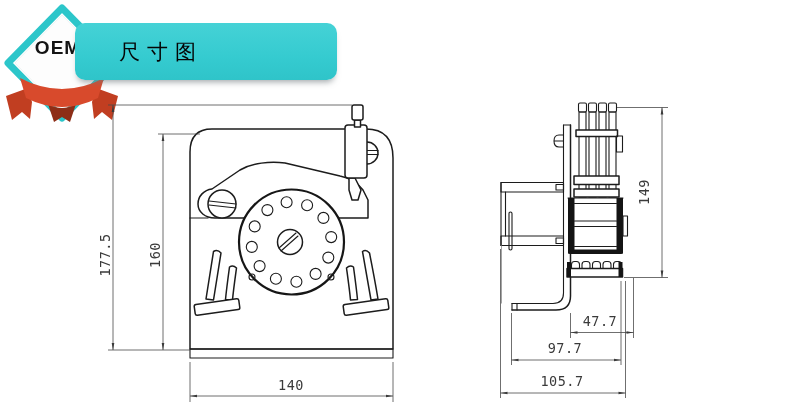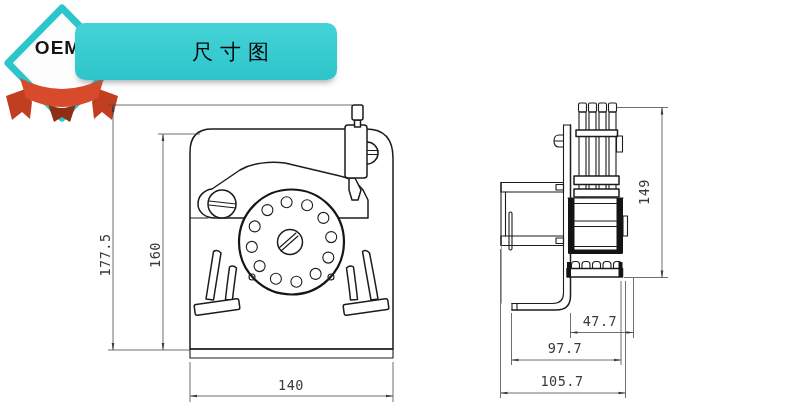--- a/index.html
+++ b/index.html
@@ -6,21 +6,21 @@
   body{
     width:800px;height:415px;position:relative;overflow:hidden;
     background:#ffffff;
     font-family:"Liberation Sans", sans-serif;
   }
   .banner{
     position:absolute;left:75px;top:23px;width:262px;height:57px;
     background:linear-gradient(180deg,#45d2d6 0%,#35cbd0 60%,#2fc4c9 100%);
     border-radius:10px;
     box-shadow:0 5px 6px -3px rgba(110,120,125,.65);
-    display:flex;align-items:center;padding-left:117px;box-sizing:border-box;
+    display:flex;align-items:center;padding-left:44px;box-sizing:border-box;
   }
   .banner-title{
     font-family:"DejaVu Sans", sans-serif;
     font-size:21px;color:#050505;letter-spacing:7px;font-weight:500;
     white-space:nowrap;
   }
   .badge{position:absolute;left:0px;top:0px;width:130px;height:130px;}
   .oem-text{
     font-family:"Liberation Sans", sans-serif;
     font-size:19px;font-weight:bold;fill:#141414;letter-spacing:1px;

